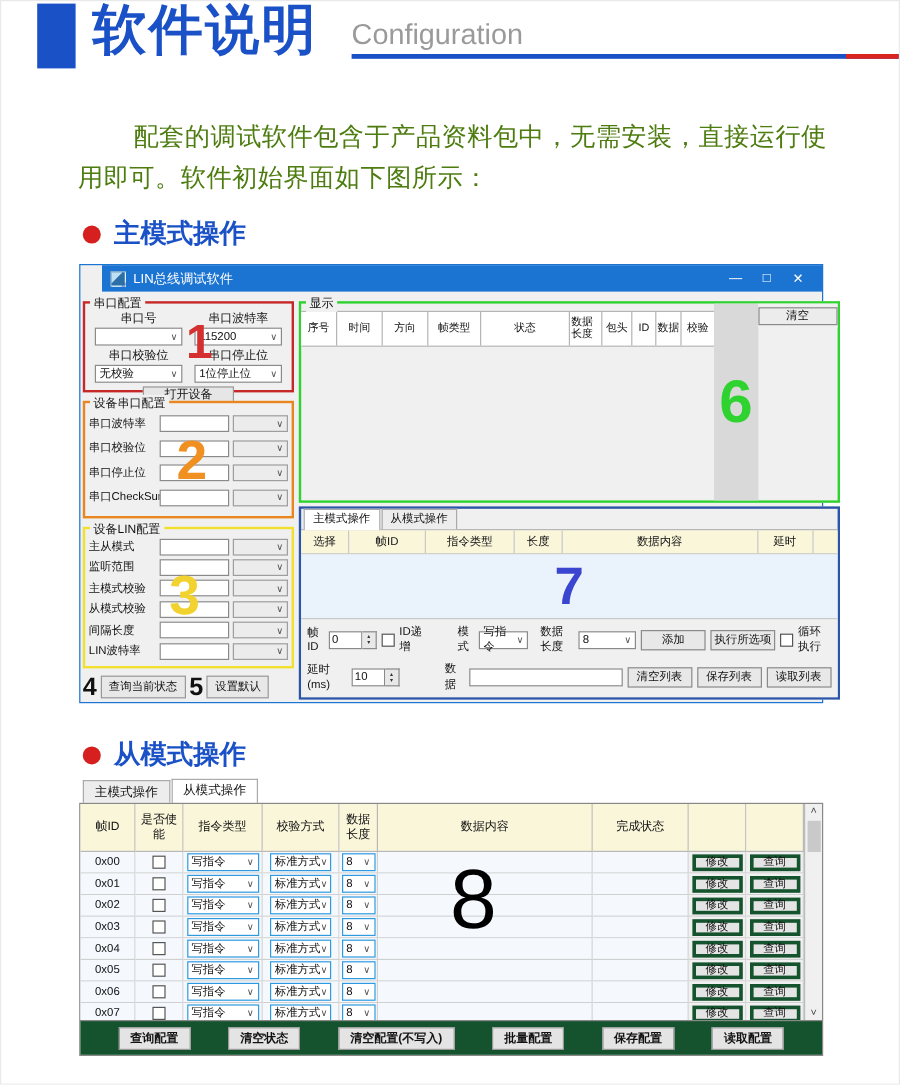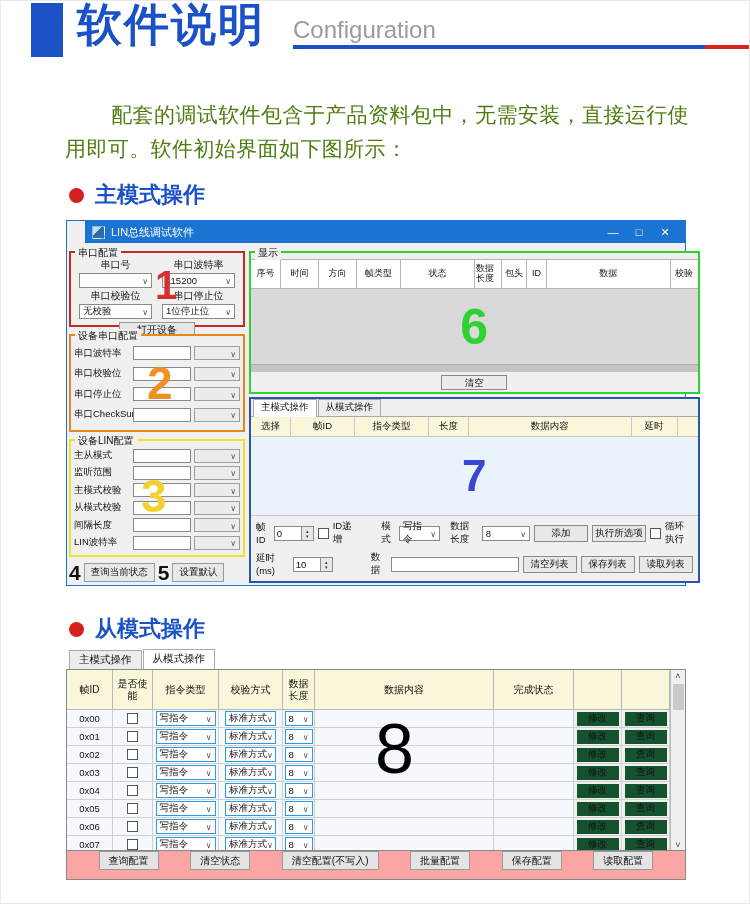--- a/index.html
+++ b/index.html
@@ -63,21 +63,21 @@
   .combo2 { flex:1; height:14px; background:#ececec; border:1px solid #9e9e9e; display:flex;
             align-items:center; justify-content:flex-end; padding:0 3px; }
 
   .left-bottom { display:flex; align-items:center; gap:3px; margin-top:5px; }
   .nsm { font-size:21px; font-weight:bold; line-height:1; }
   .lb-btn { height:19px; background:#e8e8e8; border:1px solid #999; font-size:9.5px; padding:0 6px;
             display:flex; align-items:center; }
 
   
   .right-col { flex:1; display:flex; flex-direction:column; }
-  .g-green { border-color:#2fd32f; margin-top:6px; height:143px; display:flex; flex-direction:column; }
+  .g-green { border-color:#2fd32f; margin-top:6px; height:168px; display:flex; }
   .dhead { display:flex; margin-top:6px; background:#fff; border-top:1px solid #b5b5b5; border-bottom:1px solid #b5b5b5; height:30px; }
   .dcell { border-right:1px solid #b5b5b5; display:flex; align-items:center; justify-content:center;
            text-align:left; font-size:9px; line-height:1.1; padding:0 1px; }
   .dcell:nth-child(1){width:30px} .dcell:nth-child(2){width:38px} .dcell:nth-child(3){width:38px}
   .dcell:nth-child(4){width:44px} .dcell:nth-child(5){width:74px} .dcell:nth-child(6){width:27px}
   .dcell:nth-child(7){width:25px} .dcell:nth-child(8){width:20px} .dcell:nth-child(9){flex:1}
   .dcell:nth-child(10){width:27px; border-right:none}
   .dbody { flex:1; background:#d9d9d9; display:flex; align-items:center; justify-content:center; }
   .n6 { color:#2fd32f; font-size:50px; position:static; }
   .hscroll { height:8px; background:#c4c4c4; border-top:1px solid #adadad; }
@@ -126,31 +126,31 @@
   .shead { display:grid; grid-template-columns:46px 40px 66px 64px 32px 1fr 80px 48px 48px; height:40px; }
   .shcell { background:#faf6da; border-right:1px solid #b8b8b8; border-bottom:1px solid #b8b8b8;
             display:flex; align-items:center; justify-content:center; text-align:center; line-height:1.15;
             padding:0 4px; font-size:10px; }
   .srow { display:grid; grid-template-columns:46px 40px 66px 64px 32px 1fr 80px 48px 48px; height:18px; }
   .scell { border-right:1px solid #d0d0d0; border-bottom:1px solid #d0d0d0; background:#f5f9fe;
            display:flex; align-items:center; justify-content:center; font-size:9.5px; overflow:visible; }
   .scell.sbtn { background:#f0f0f0; }
   .combo.hl { border:1px solid #2e9ae0; height:15px; background:#fff; }
   .w60{width:60px} .w58{width:51px} .w28{width:28px}
-  .rbtn { width:42px; height:14px; background:#e4e4e4; border:7px solid #14532d; font-size:9.5px;
+  .rbtn { width:42px; height:14px; background:#e4e4e4; border:3px solid #14532d; font-size:9.5px;
           display:flex; align-items:center; justify-content:center; }
   .vscroll { width:15px; background:#f0f0f0; border-left:1px solid #bbb; display:flex; flex-direction:column;
              align-items:center; color:#444; }
   .va-up::after { content:"˄"; font-size:9px; line-height:10px; }
   .va-dn::after { content:"˅"; font-size:9px; line-height:10px; }
   .vthumb { width:11px; height:26px; background:#c9c9c9; margin-top:3px; }
   .va-dn { margin-top:auto; }
   .n8 { position:absolute; left:308px; top:44px; font-size:70px; color:#000; font-weight:normal; z-index:6; pointer-events:none; }
-  .bbuttons { height:29px; border-top:1px solid #888; display:flex; 
-              justify-content:space-evenly; background:#fca5a5; }
+  .bbuttons { height:29px; border-top:1px solid #888; display:flex; align-items:center;
+              justify-content:space-evenly; background:#14532d;font-weight:bold; }
   .bbtn { height:19px; background:#e4e4e4; border:1px solid #999; padding:0 9px; font-size:10px;
           display:flex; align-items:center; white-space:nowrap; }
 </style>
 </head>
 <body>
 
 <div class="page">
 
   <div class="hdr-square"></div>
   <div class="hdr-title">软件说明</div>

